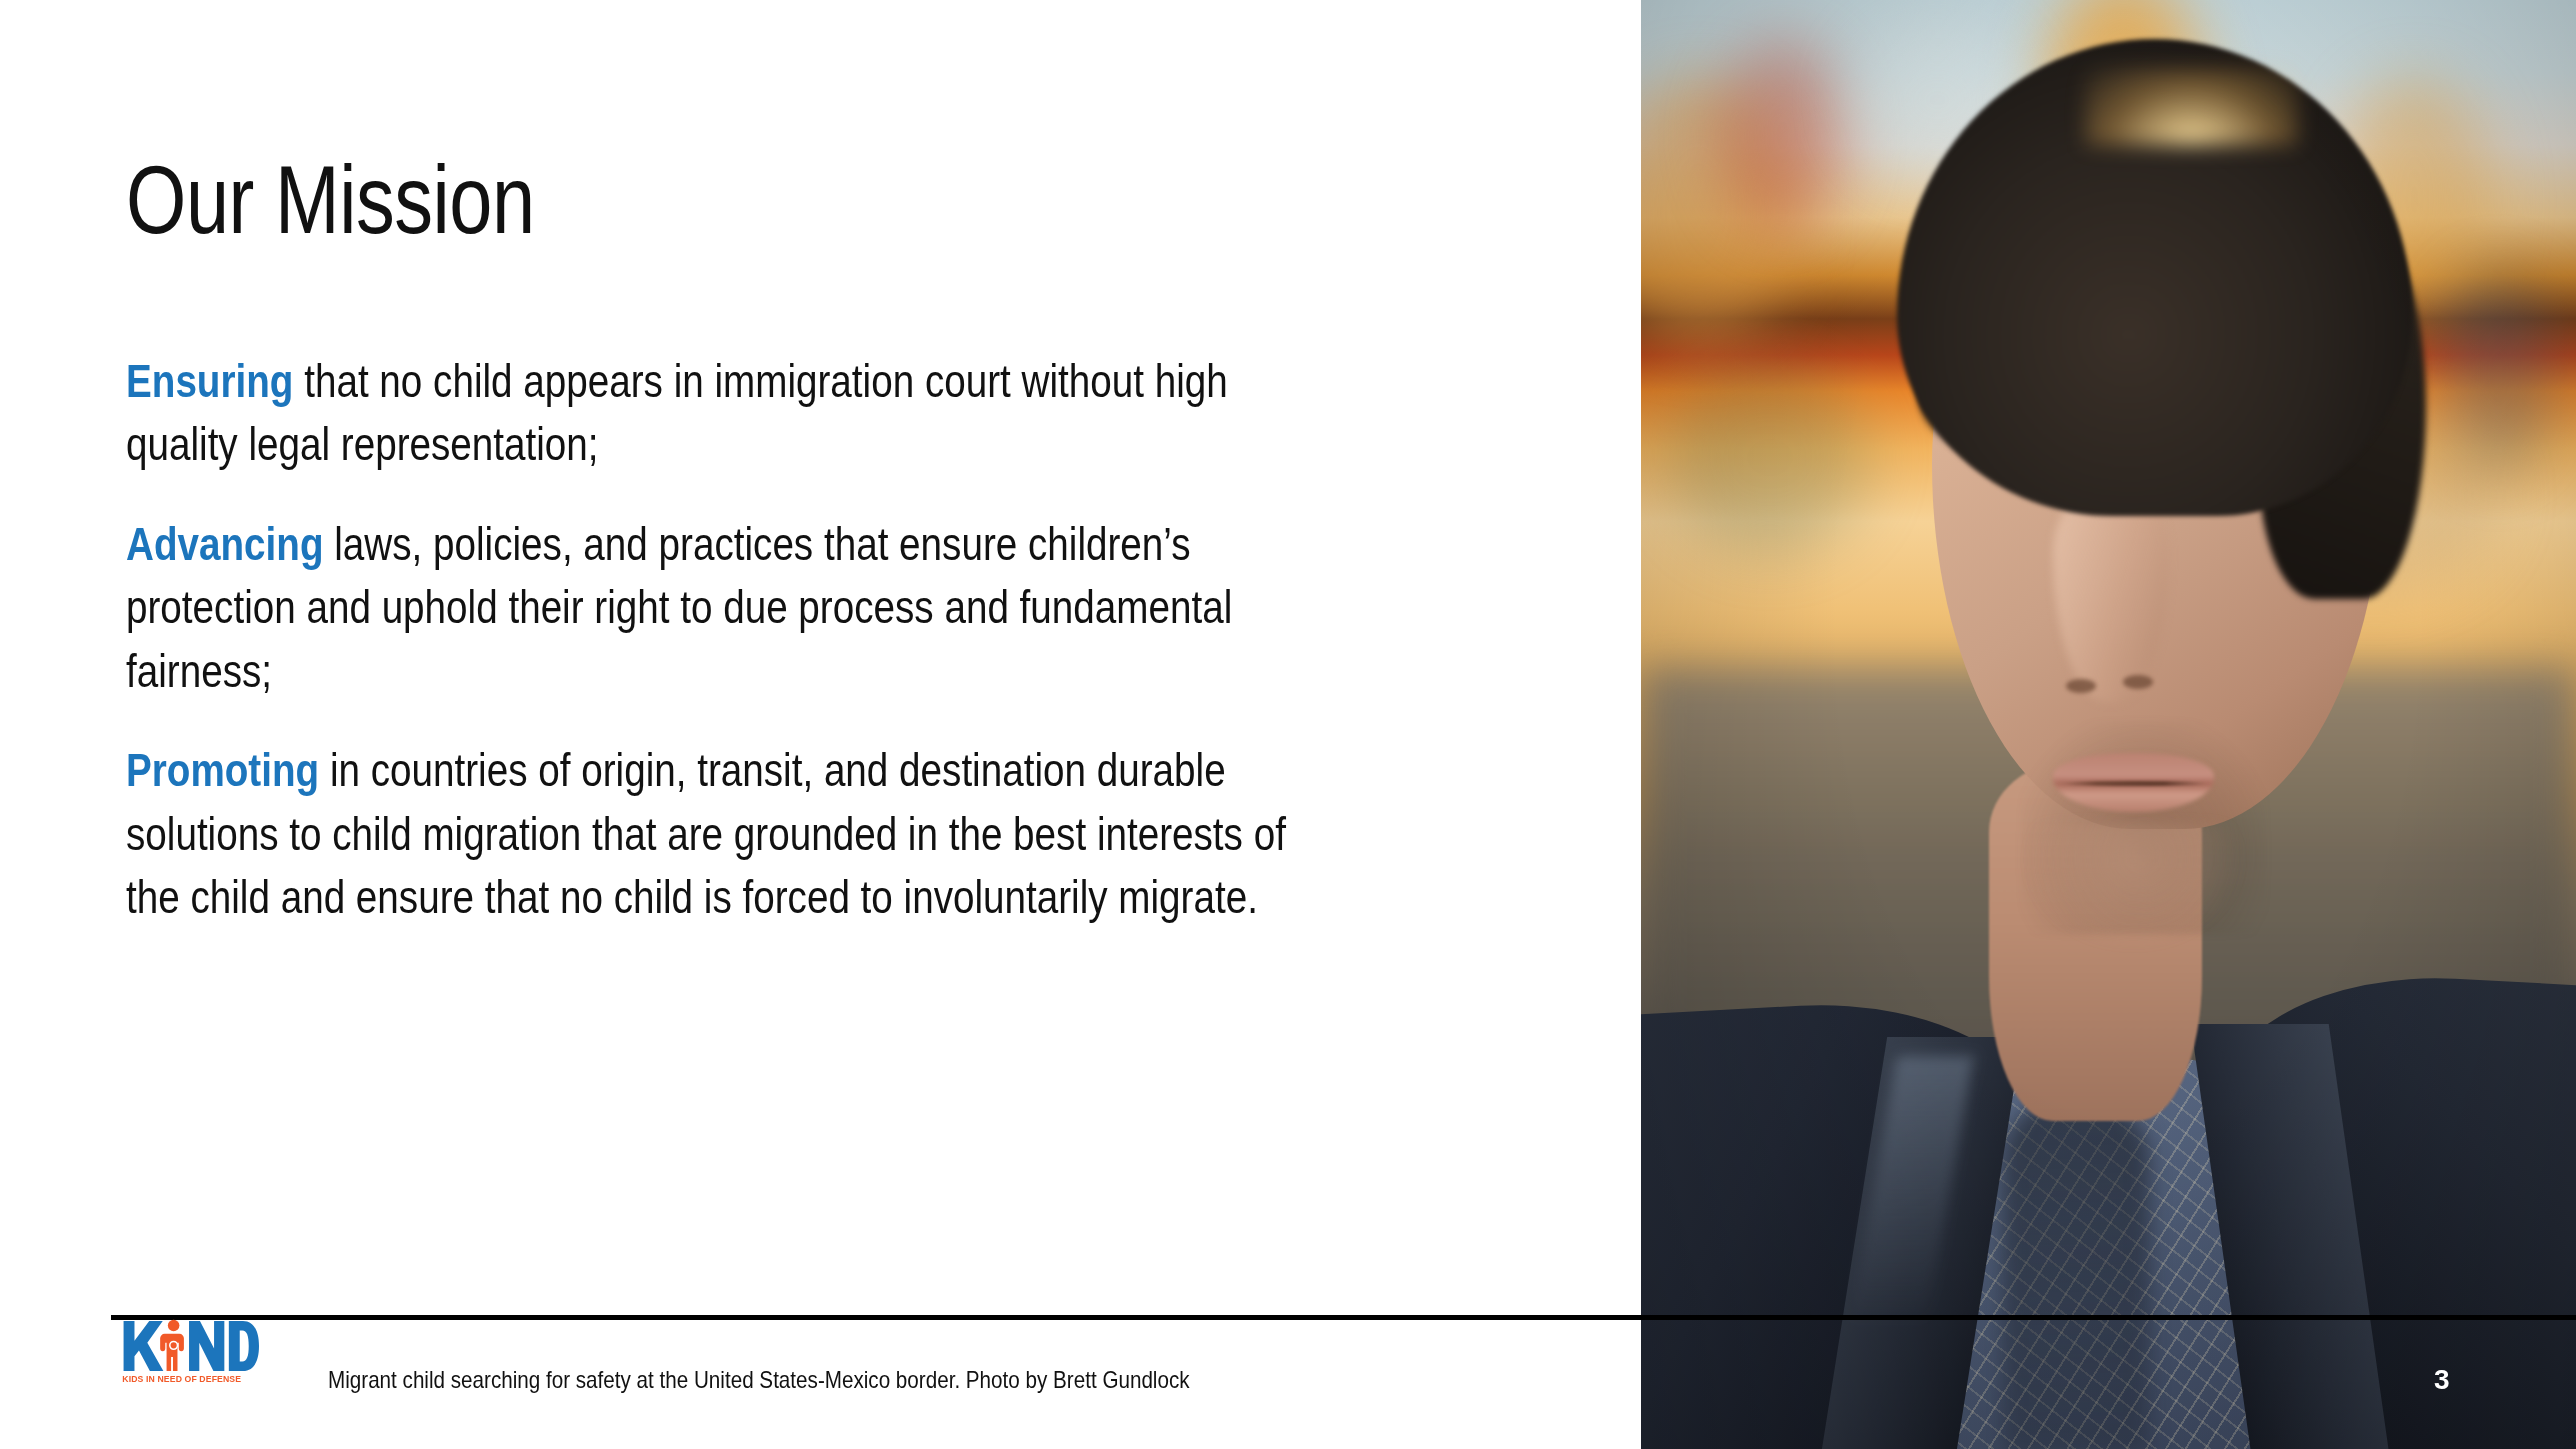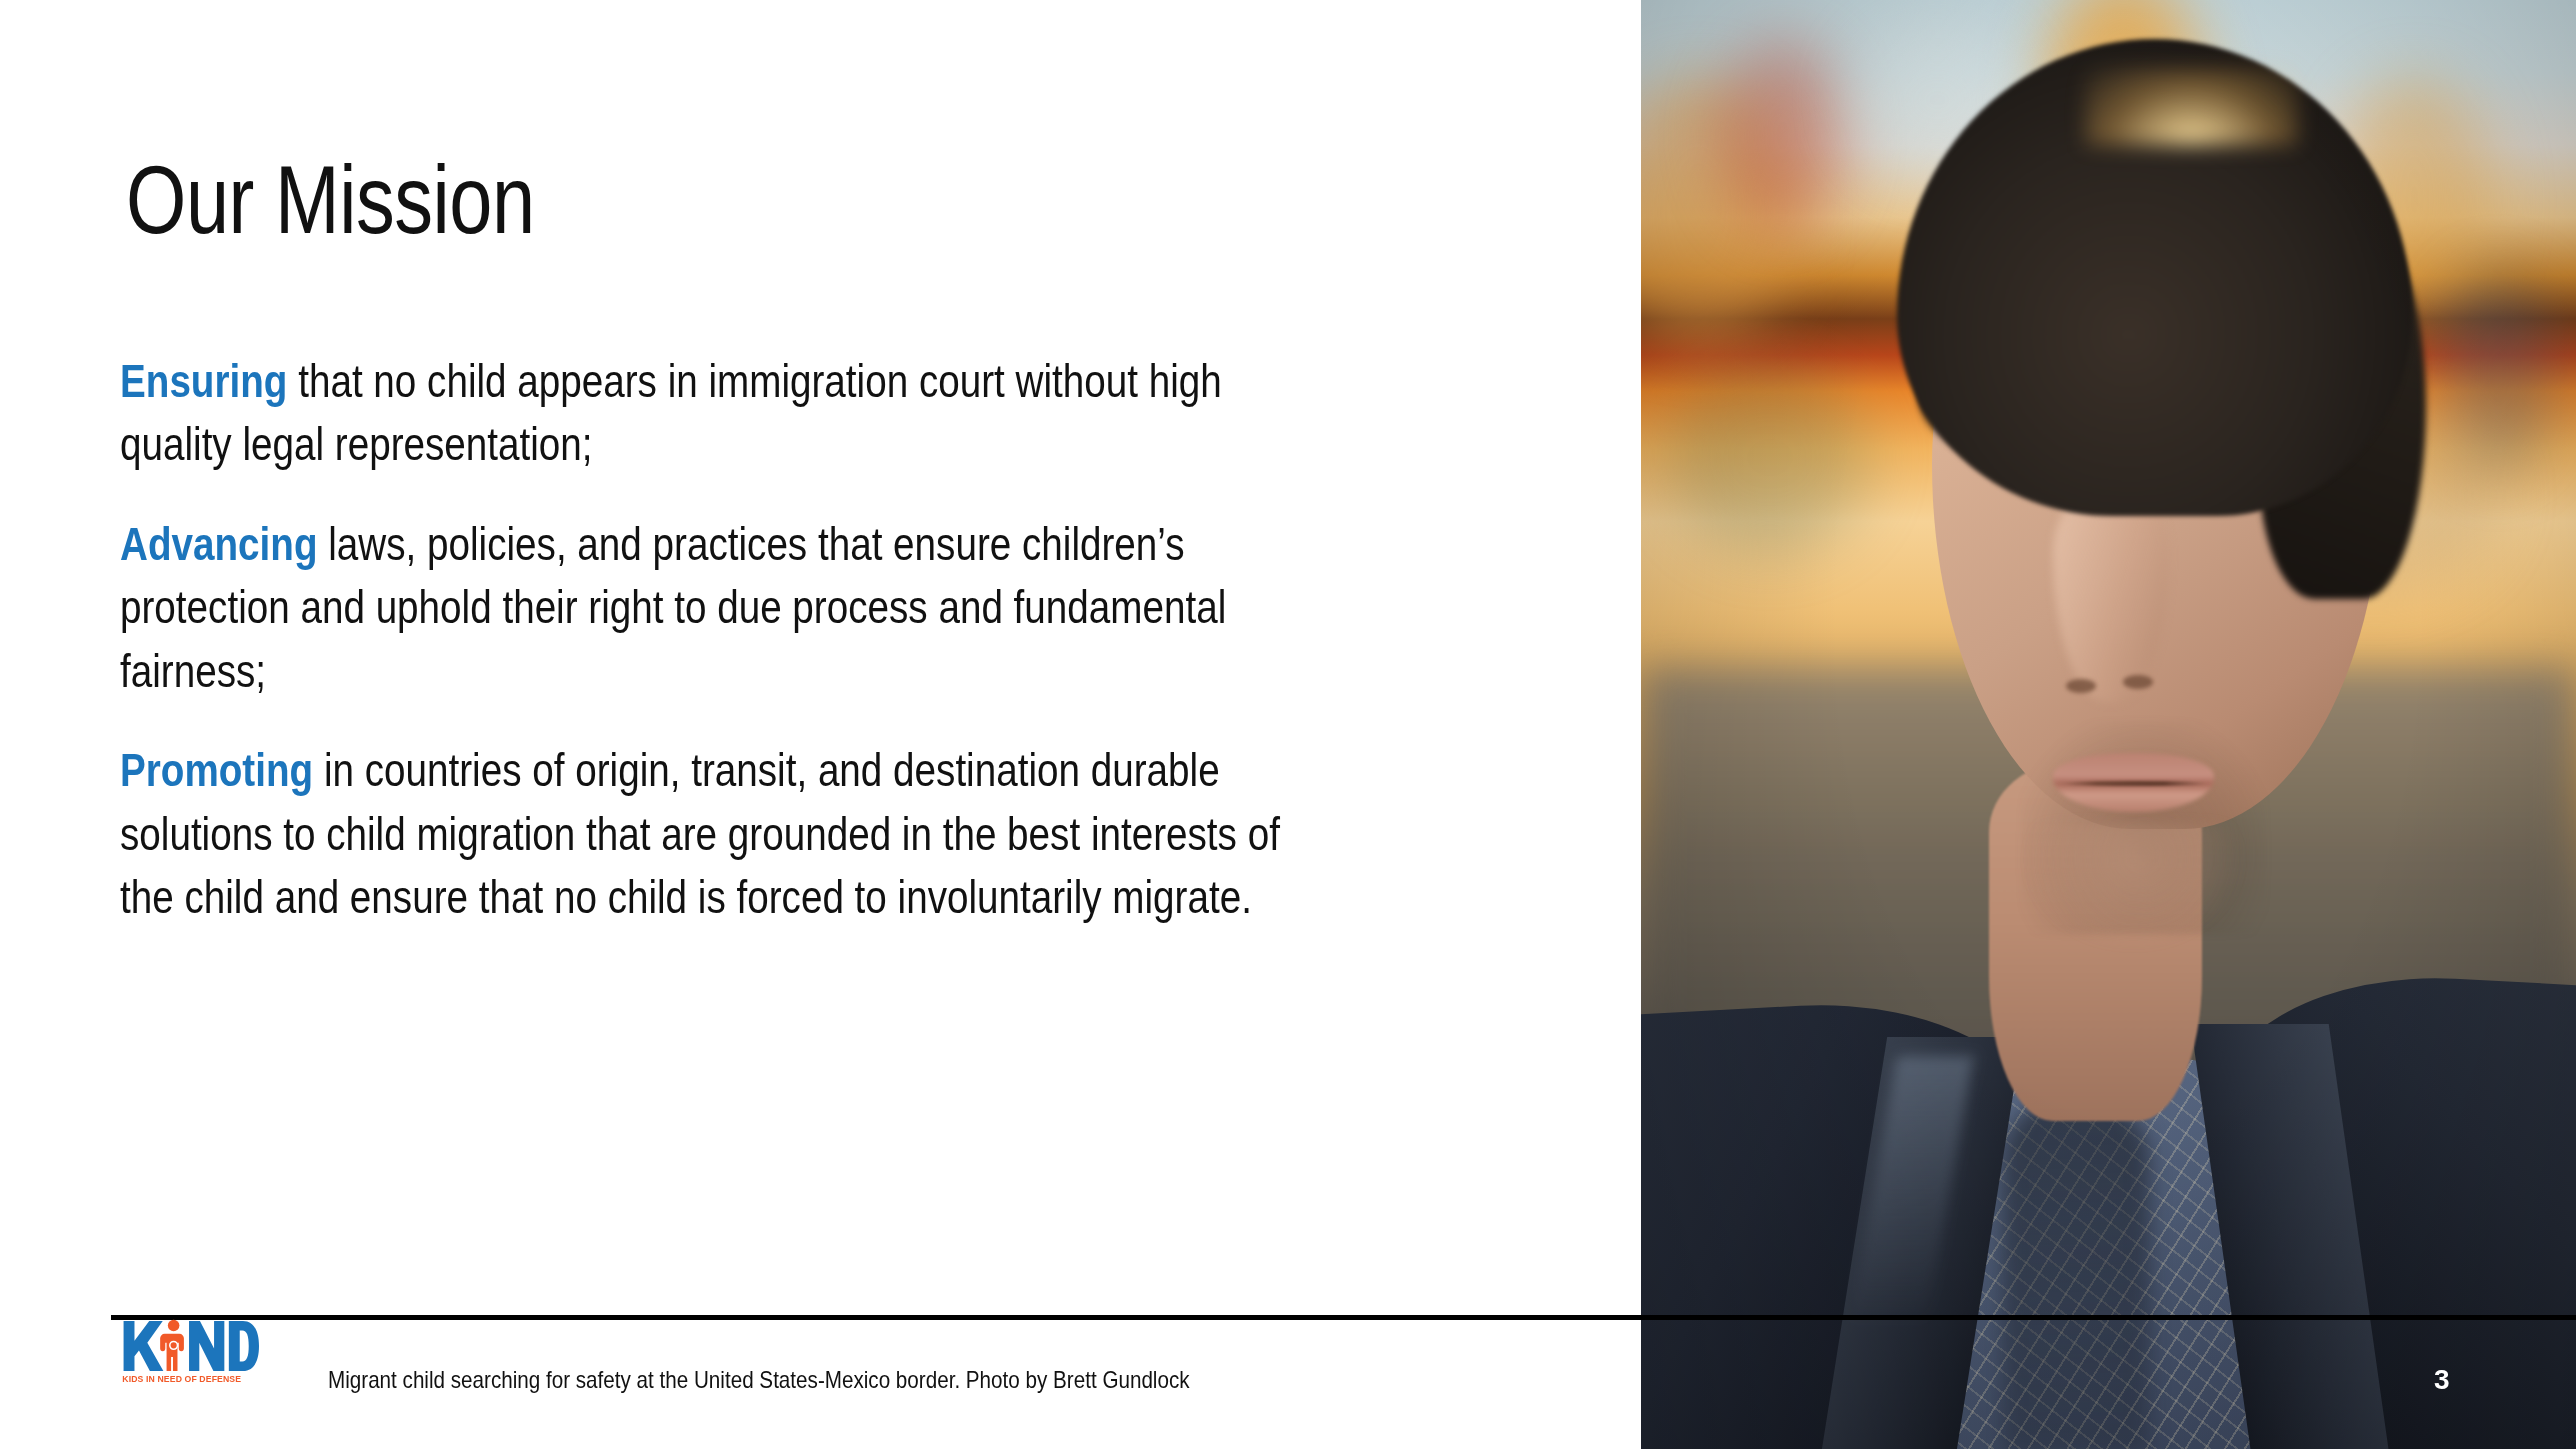--- a/index.html
+++ b/index.html
@@ -19,21 +19,21 @@
   }
   .slide-title{
     position:absolute;left:126px;top:115px;
     font-size:97px;line-height:1.0;
     font-weight:400;color:#111111;
     letter-spacing:-0.6px;
     transform:scaleX(0.80);transform-origin:left top;
     white-space:nowrap;
   }
   .body-block{
-    position:absolute;left:120px;top:314px;
+    position:absolute;left:126px;top:314px;
     width:1481px;
   }
   .para{
     font-size:46px;line-height:1.38;
     color:#111111;font-weight:400;
     margin:0 0 36px 0;
     transform:scaleX(0.84);transform-origin:left top;
     width:1449px;
   }
   .para:last-child{margin-bottom:0;}

